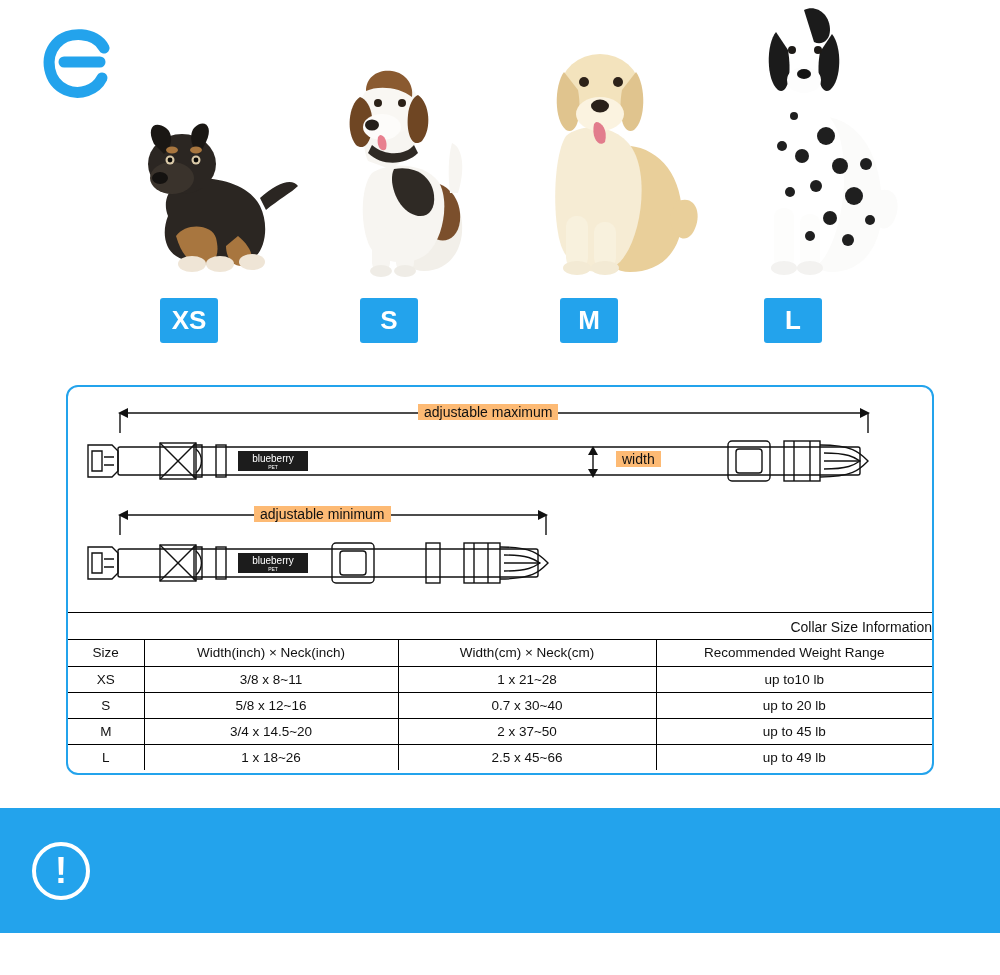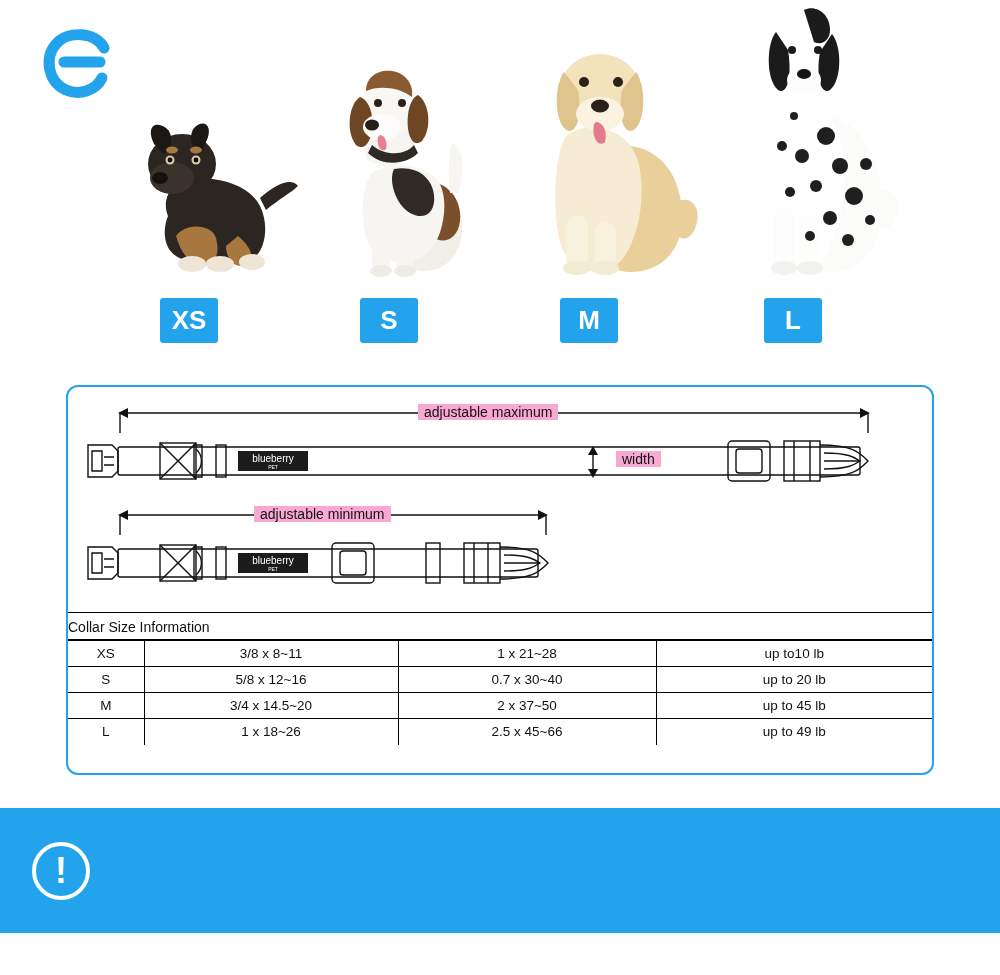--- a/index.html
+++ b/index.html
@@ -48,32 +48,33 @@
     border-radius: 12px;
     background: #fff;
     overflow: hidden;
   }
   .diagram { position: relative; width: 100%; height: 225px; }
 
   .dimlabel {
     position: absolute;
     font-size: 14px;
     color: #111;
-    background: #f9a8d4;
+    background: #fdba74;
     padding: 0 6px;
     white-space: nowrap;
   }
 
   
   .tbl-title {
     position: absolute; left: 0; top: 225px; width: 100%;
     height: 28px; line-height: 28px;
-    font-size: 14px; color:#111; 
+    font-size: 14px; color:#111; padding-left: 14px;
     border-top: 1px solid #000;
     border-bottom: 1px solid #000;
+    text-align: right;
   }
   table.sizes {
     position: absolute; left: 0; top: 253px; width: 100%;
     border-collapse: collapse;
     font-size: 13.5px; color:#111;
   }
   table.sizes td, table.sizes th {
     border: 1px solid #000;
     border-left: none; border-right: 1px solid #000;
     height: 26px;
@@ -348,20 +349,26 @@
 
       <div class="dimlabel" style="left:350px; top:17px;">adjustable maximum</div>
       <div class="dimlabel" style="left:186px; top:119px;">adjustable minimum</div>
       <div class="dimlabel" style="left:548px; top:64px;">width</div>
     </div>
 
     <div class="tbl-title">Collar Size Information</div>
 
     <table class="sizes">
       <tbody>
+          <tr>
+        <th class="c0">Size</th>
+        <th class="c1">Width(inch)  ×  Neck(inch)</th>
+        <th class="c2">Width(cm)  ×  Neck(cm)</th>
+        <th class="c3">Recommended Weight Range</th>
+      </tr>
       <tr>
         <td class="c0">XS</td>
         <td class="c1">3/8 x 8~11</td>
         <td class="c2">1 x 21~28</td>
         <td class="c3">up to10 lb</td>
       </tr>
       <tr>
         <td class="c0">S</td>
         <td class="c1">5/8 x 12~16</td>
         <td class="c2">0.7 x 30~40</td>

